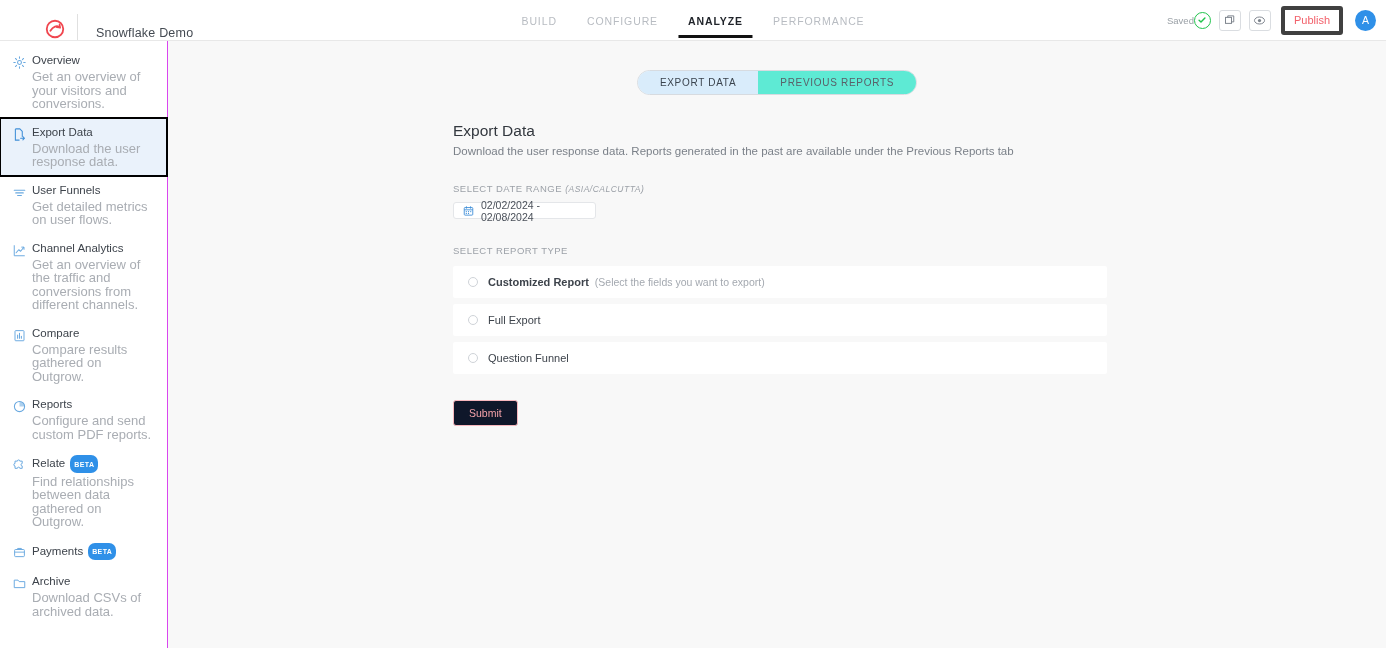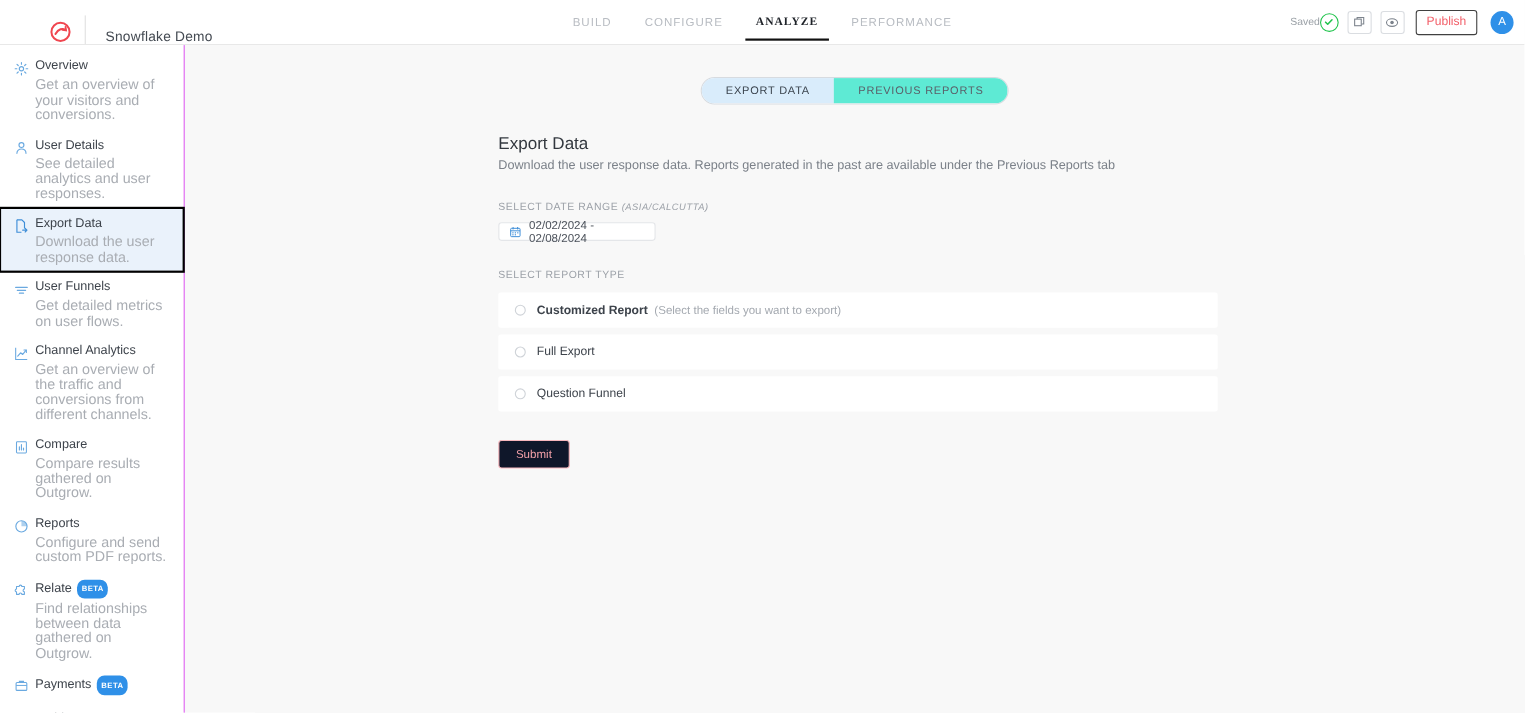--- a/index.html
+++ b/index.html
@@ -33,42 +33,42 @@
     position: absolute; left: 50%; transform: translateX(-50%);
     display: flex; align-items: center; gap: 30px;
     height: 100%;
   }
   .nav-tab {
     font-size: 10.5px; letter-spacing: .9px;
     color: #b8bcc2; cursor: pointer;
     padding: 12px 0 11px 0; position: relative;
     text-transform: uppercase;
   }
-  .nav-tab.active { color: #1f2329; font-weight: bold; font-family: Liberation Serif, serif; }
+  .nav-tab.active { color: #1f2329; font-weight: bold; }
   .nav-tab.active::after {
     content: ""; position: absolute; left: -10px; right: -10px; bottom: 0;
     height: 2.5px; background: #111;
   }
   .top-right {
     position: absolute; right: 10px; top: 0; height: 100%;
     display: flex; align-items: center; gap: 8px;
   }
   .saved-wrap { display: flex; align-items: center; gap: 0; }
   .saved-text { font-size: 9.5px; color: #9aa0a6; }
   .check-circle {
     width: 17px; height: 17px; border-radius: 50%;
     border: 1.6px solid #21c44d; display:flex; align-items:center; justify-content:center;
   }
   .icon-btn {
     width: 22px; height: 21px; border: 1px solid #dadde1; border-radius: 3px;
     background:#fff; display:flex; align-items:center; justify-content:center;
     cursor:pointer;
   }
   .publish-btn {
-    border: 1px solid #404040; color: #f2606a; background: #fff;
+    border: 4px solid #404040; color: #f2606a; background: #fff;
     border-radius: 3px; font-size: 11px; padding: 4px 9px 5px; cursor: pointer;
     margin-left: 2px;
   }
   .avatar {
     width: 21px; height: 21px; border-radius: 50%; background: #2f90e8;
     color: #fff; font-size: 10.5px; display:flex; align-items:center; justify-content:center;
     margin-left: 4px; cursor:pointer;
   }
 
   
@@ -216,34 +216,20 @@
           </svg>
       </div>
       <div class="side-txt">
         <div class="side-title">
             <span>Overview</span>
           </div>
         <div class="side-desc">Get an overview of your visitors and conversions.</div>
       </div>
     </div>
 
-    <div class="side-item">
-      <div class="side-ico">
-        <svg width="15" height="15" viewBox="0 0 20 20">
-            <circle cx="10" cy="6.5" r="3" fill="none" stroke="#6aa9e0" stroke-width="1.4"></circle>
-            <path d="M4.5 16.5 c0-3.3 2.5-5.2 5.5-5.2 s5.5 1.9 5.5 5.2" fill="none" stroke="#6aa9e0" stroke-width="1.4" stroke-linecap="round"></path>
-          </svg>
-      </div>
-      <div class="side-txt">
-        <div class="side-title">
-            <span>User Details</span>
-          </div>
-        <div class="side-desc">See detailed analytics and user responses.</div>
-      </div>
-    </div>
 
     <div class="side-item selected">
       <div class="side-ico">
         <svg width="15" height="15" viewBox="0 0 20 20">
             <path d="M4.5 2.5 h6 l3.2 3.2 v7.3" fill="none" stroke="#3f8ed8" stroke-width="1.4" stroke-linejoin="round"></path>
             <path d="M4.5 2.5 v15 h5.5" fill="none" stroke="#3f8ed8" stroke-width="1.4"></path>
             <path d="M11.5 15 h5 M14.5 12.8 l2.2 2.2 l-2.2 2.2" fill="none" stroke="#3f8ed8" stroke-width="1.4" stroke-linecap="round" stroke-linejoin="round"></path>
           </svg>
       </div>
       <div class="side-txt">

